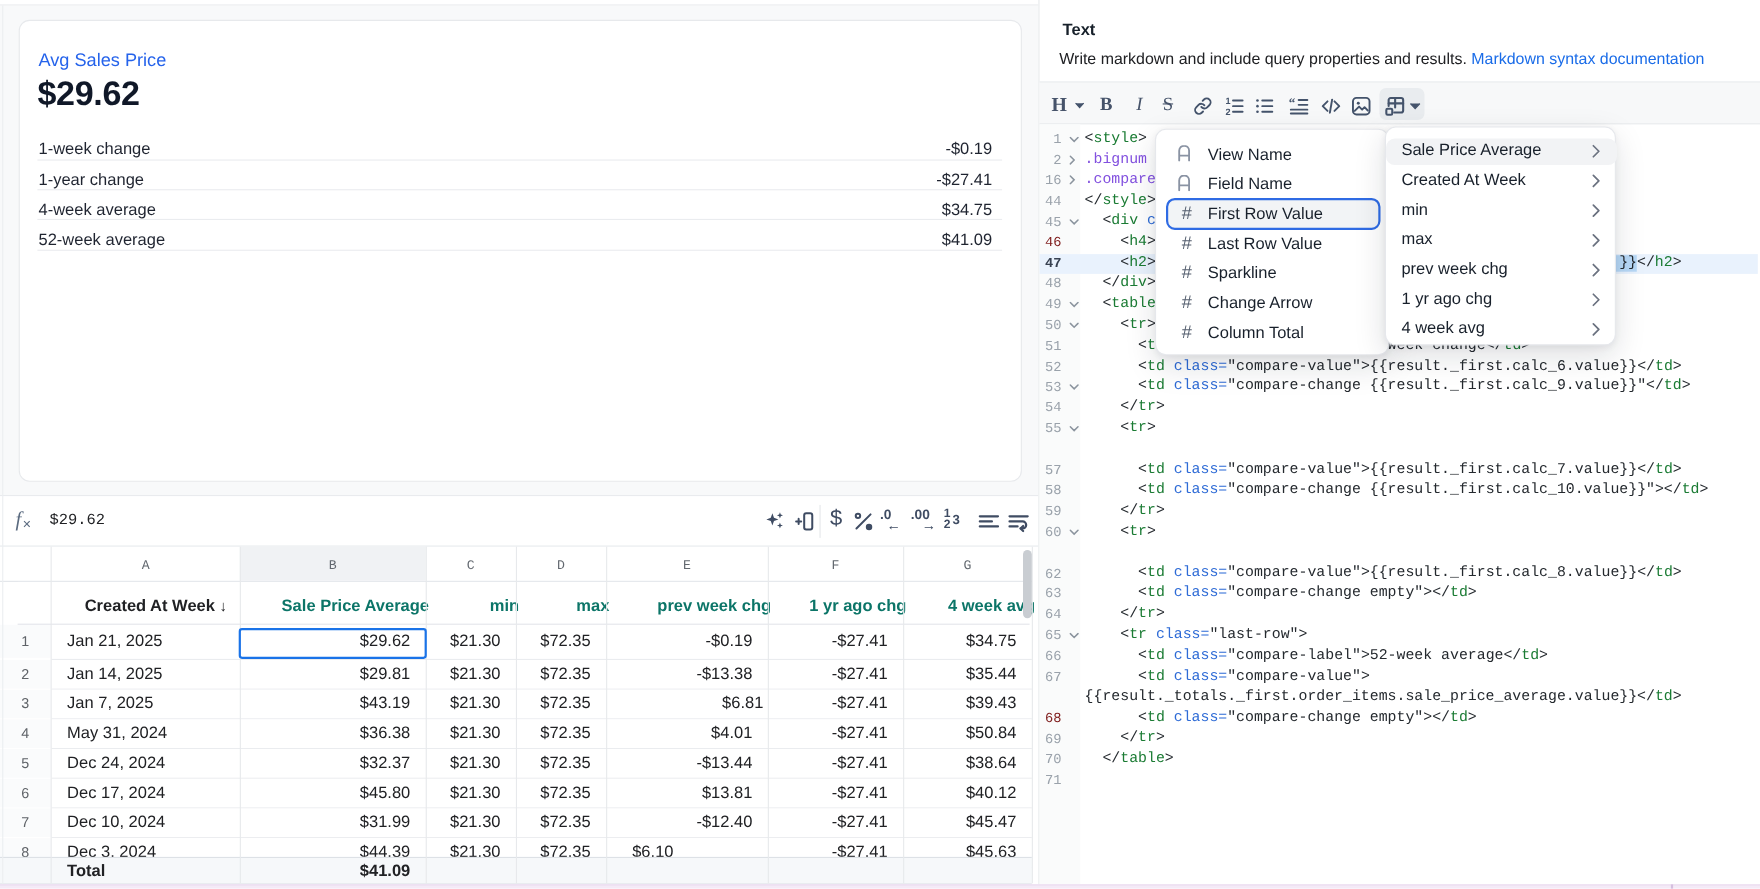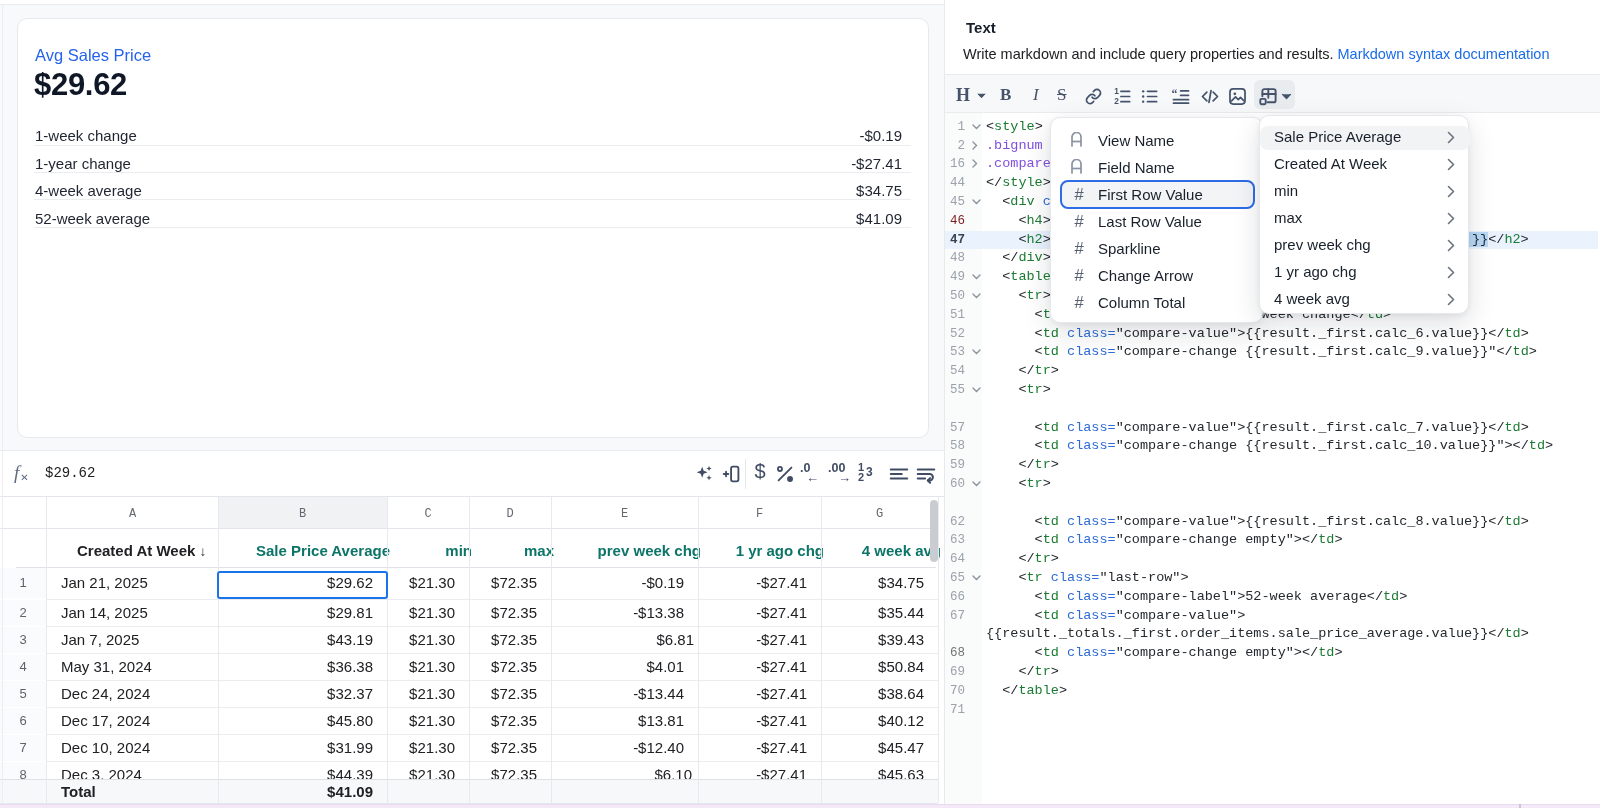--- a/index.html
+++ b/index.html
@@ -244,21 +244,21 @@
           <div class="dcell num" style="left:504px;width:133px;height:26px;line-height:26px;">-$12.40</div>
           <div class="dcell num" style="left:651px;width:109px;height:26px;line-height:26px;">-$27.41</div>
           <div class="dcell num" style="left:774px;width:103px;height:26px;line-height:26px;">$45.47</div>
         </div>
         <div class="drow" style="top:264.9px;height:27.07px;">
           <div class="rnum" style="left:-47px;top:0;height:26px;line-height:26px;">8</div>
           <div class="dcell" style="left:14px;height:26px;line-height:26px;">Dec 3, 2024</div>
           <div class="dcell num" style="left:171px;width:155px;height:26px;line-height:26px;">$44.39</div>
           <div class="dcell num" style="left:340px;width:68px;height:26px;line-height:26px;">$21.30</div>
           <div class="dcell num" style="left:422px;width:68px;height:26px;line-height:26px;">$72.35</div>
-          <div class="dcell num" style="left:512px;width:133px;height:26px;line-height:26px;">$6.10</div>
+          <div class="dcell num" style="left:480px;width:133px;height:26px;line-height:26px;text-align:center;">$6.10</div>
           <div class="dcell num" style="left:651px;width:109px;height:26px;line-height:26px;">-$27.41</div>
           <div class="dcell num" style="left:774px;width:103px;height:26px;line-height:26px;">$45.63</div>
         </div>
       <div id="totrow">
           <span class="t1">Total</span>
           <span class="t2">$41.09</span>
         </div>
       <div class="vline" style="left:46px;height:306px;"></div>
         <div class="vline" style="left:218px;height:306px;"></div>
         <div class="vline" style="left:387px;height:306px;"></div>
@@ -482,21 +482,21 @@
           <span class="codetext">      &lt;<span class="tag">td</span> <span class="attr">class=</span>"compare-label"&gt;52-week average&lt;/<span class="tag">td</span>&gt;</span>
         </div>
       <div class="cl" style="top:488.8px">
           <span class="gnum" style="color:#9aa2ab">67</span>
           <span class="codetext">      &lt;<span class="tag">td</span> <span class="attr">class=</span>"compare-value"&gt;</span>
         </div>
       <div class="cl" style="top:507.6px">
           <span class="codetext">{{result._totals._first.order_items.sale_price_average.value}}&lt;/<span class="tag">td</span>&gt;</span>
         </div>
       <div class="cl" style="top:526.4px">
-          <span class="gnum" style="color:#737373">68</span>
+          <span class="gnum" style="color:#7f1d1d">68</span>
           <span class="codetext">      &lt;<span class="tag">td</span> <span class="attr">class=</span>"compare-change empty"&gt;&lt;/<span class="tag">td</span>&gt;</span>
         </div>
       <div class="cl" style="top:545.2px">
           <span class="gnum" style="color:#9aa2ab">69</span>
           <span class="codetext">    &lt;/<span class="tag">tr</span>&gt;</span>
         </div>
       <div class="cl" style="top:564.0px">
           <span class="gnum" style="color:#9aa2ab">70</span>
           <span class="codetext">  &lt;/<span class="tag">table</span>&gt;</span>
         </div>

